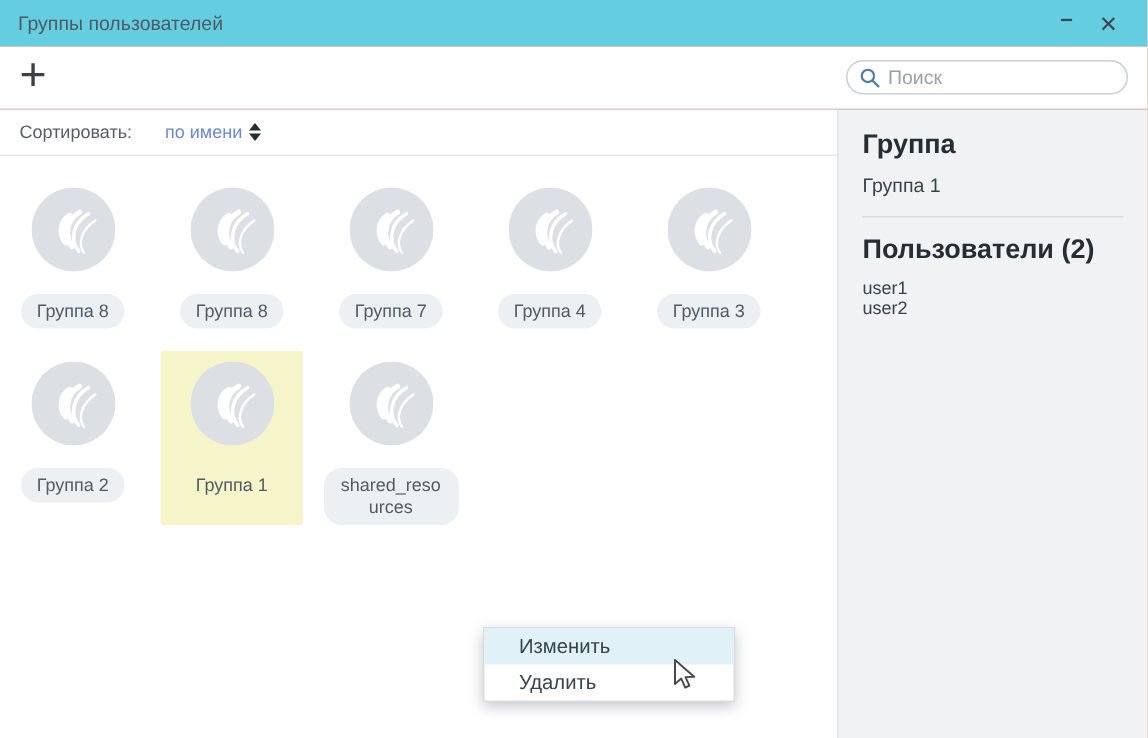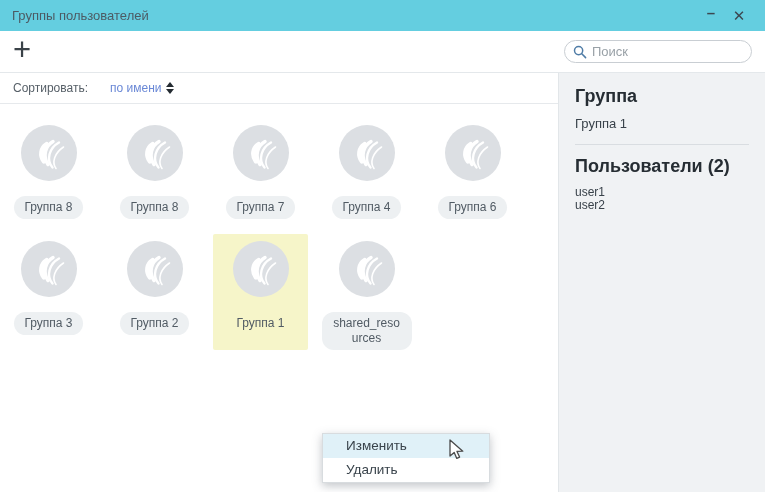--- a/index.html
+++ b/index.html
@@ -79,21 +79,21 @@
   .gicon { width: 56px; height: 56px; }
   .glabel {
     margin-top: 15px; background: #edf0f2; border-radius: 12px;
     padding: 4px 10px; font-size: 12px; line-height: 1.25; color: #515b64;
     text-align: center; max-width: 90px; word-break: break-all;
   }
   .tile.selected .glabel { background: transparent; }
 
   
   .context-menu {
-    position: absolute; left: 322px; top: 360px; width: 168px;
+    position: absolute; left: 322px; top: 345px; width: 168px;
     background: #fff; border: 1px solid #d8dcdf;
     box-shadow: 0 3px 9px rgba(80,90,100,0.35); z-index: 5;
   }
   .menu-item {
     height: 24px; line-height: 24px; padding-left: 23px;
     font-size: 13.5px; color: #39434b; cursor: pointer; white-space: nowrap;
   }
   .menu-item.hl { background: var(--c-menu-highlight, #e0f1f8); }
 
   
@@ -196,32 +196,20 @@
           <div class="tile">
             <div class="gicon"><svg width="56" height="56" viewBox="0 0 56 56">
                 <circle cx="28" cy="28" r="28" fill="#dcdfe3"></circle>
                 <g fill="none" stroke="#fff" stroke-linecap="round">
                   <path d="M25.5 19.5 C20 23 19 30.5 23 36" stroke-width="5"></path>
                   <path d="M32 16.5 C24 21 21.5 31.5 27 39.5" stroke-width="3.5"></path>
                   <path d="M38 17.5 C28 23 25 35 31.5 42.5" stroke-width="2.4"></path>
                   <path d="M42.5 22 C33.5 28 30.5 37.5 35 43.5" stroke-width="1.6"></path>
                 </g>
               </svg></div>
-            <div class="glabel">Группа 6</div>
-          </div>
-          <div class="tile">
-            <div class="gicon"><svg width="56" height="56" viewBox="0 0 56 56">
-                <circle cx="28" cy="28" r="28" fill="#dcdfe3"></circle>
-                <g fill="none" stroke="#fff" stroke-linecap="round">
-                  <path d="M25.5 19.5 C20 23 19 30.5 23 36" stroke-width="5"></path>
-                  <path d="M32 16.5 C24 21 21.5 31.5 27 39.5" stroke-width="3.5"></path>
-                  <path d="M38 17.5 C28 23 25 35 31.5 42.5" stroke-width="2.4"></path>
-                  <path d="M42.5 22 C33.5 28 30.5 37.5 35 43.5" stroke-width="1.6"></path>
-                </g>
-              </svg></div>
             <div class="glabel">Группа 3</div>
           </div>
           <div class="tile">
             <div class="gicon"><svg width="56" height="56" viewBox="0 0 56 56">
                 <circle cx="28" cy="28" r="28" fill="#dcdfe3"></circle>
                 <g fill="none" stroke="#fff" stroke-linecap="round">
                   <path d="M25.5 19.5 C20 23 19 30.5 23 36" stroke-width="5"></path>
                   <path d="M32 16.5 C24 21 21.5 31.5 27 39.5" stroke-width="3.5"></path>
                   <path d="M38 17.5 C28 23 25 35 31.5 42.5" stroke-width="2.4"></path>
                   <path d="M42.5 22 C33.5 28 30.5 37.5 35 43.5" stroke-width="1.6"></path>

